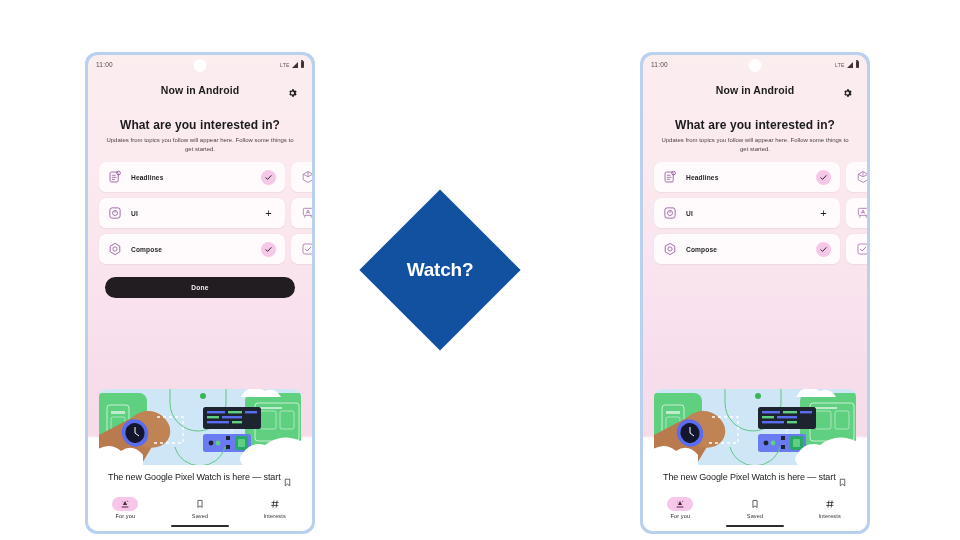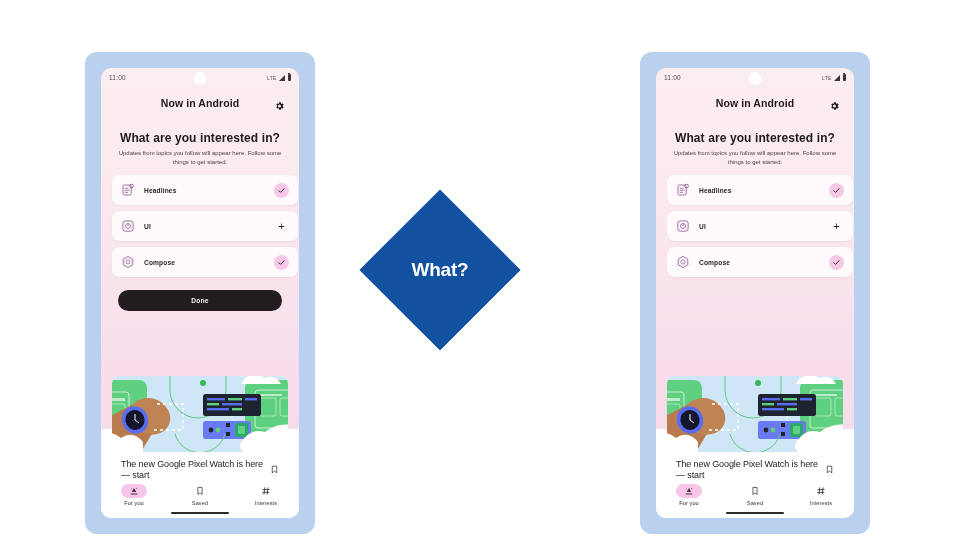--- a/index.html
+++ b/index.html
@@ -6,21 +6,21 @@
   body{
     width:960px;height:540px;background:#ffffff;overflow:hidden;
     font-family:"Liberation Sans", sans-serif;
     position:relative;
   }
   .stage{position:absolute;inset:0;}
 
   
   .phone{
     position:absolute;top:52px;width:230px;height:482px;
-    background:#b9d0ee;border-radius:12px;padding:16px;box-sizing:border-box;
+    background:#b9d0ee;border-radius:12px;padding:3px;box-sizing:border-box;
   }
   .phone.left{left:85px;}
   .phone.right{left:640px;}
   .screen{
     position:relative;width:100%;height:100%;border-radius:10px;overflow:hidden;
     background:linear-gradient(180deg,#fbeeef 0%,#fbe9ee 28%,#f9e2ed 52%,#f7dcea 70%,#f6dbe9 80%,#ffffff 80.5%,#ffffff 100%);
     display:flex;flex-direction:column;
   }
 
   
@@ -315,21 +315,21 @@
         </div>
       </div>
       <div class="gesture">
         <span class="gesture-bar"></span>
       </div>
 
     </div>
   </div>
 
   <div class="diamond"></div>
-  <div class="diamond-label">What?</div>
+  <div class="diamond-label">Watch?</div>
 
   <div class="phone right">
     <div class="screen">
 
       <div class="statusbar">
         <span class="sb-time">11:00</span>
         <span class="sb-notch"></span>
         <span class="sb-right">
           <span class="sb-lte">LTE</span>
           <span class="sb-sig"></span>

